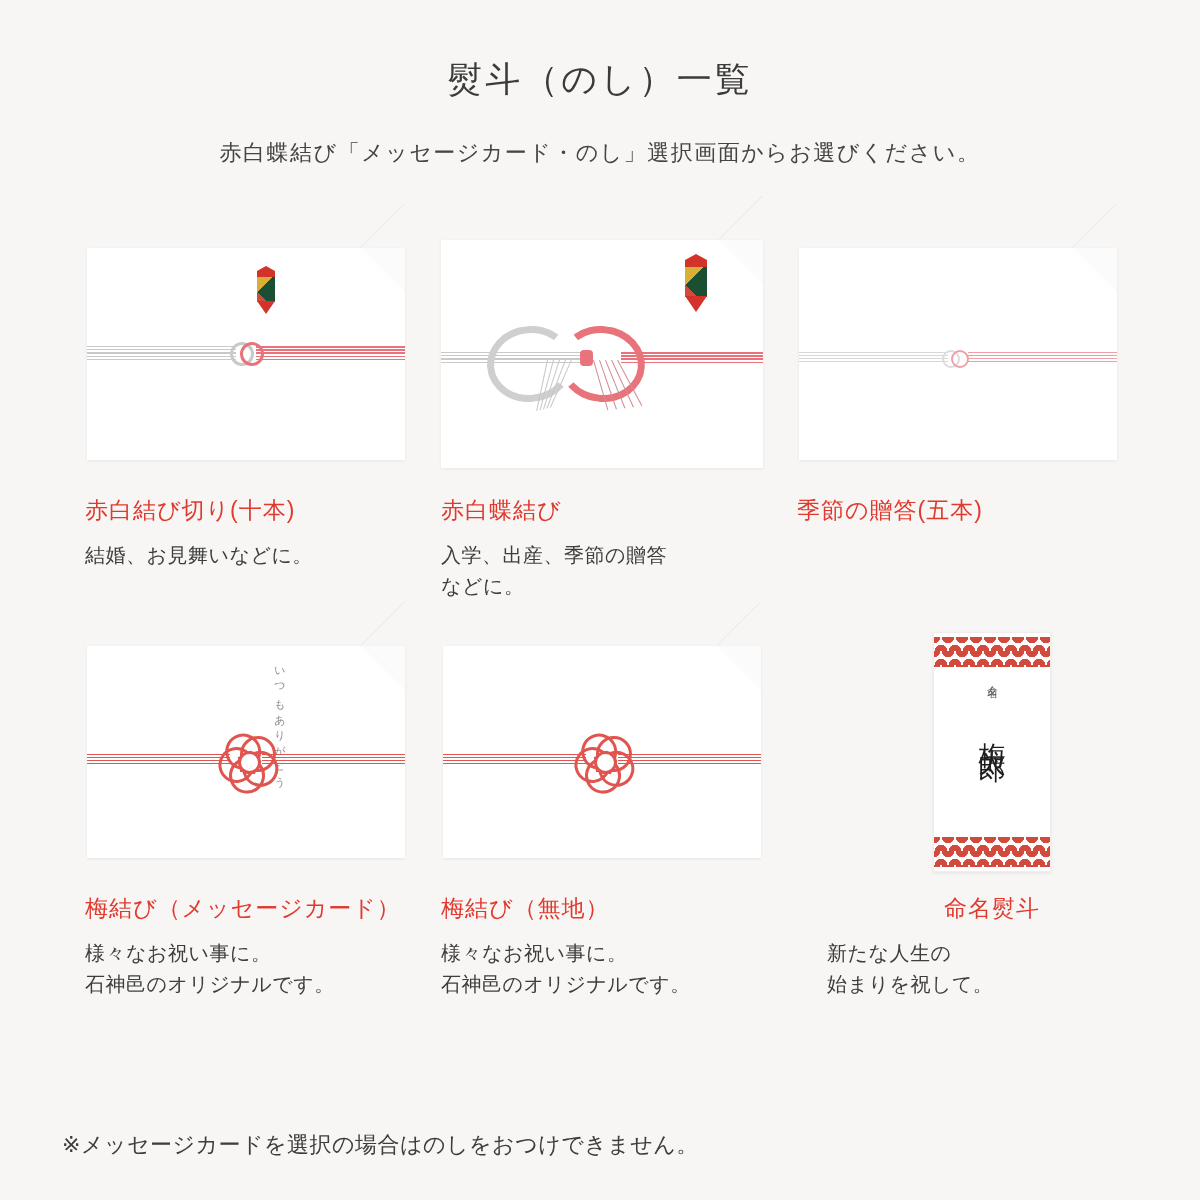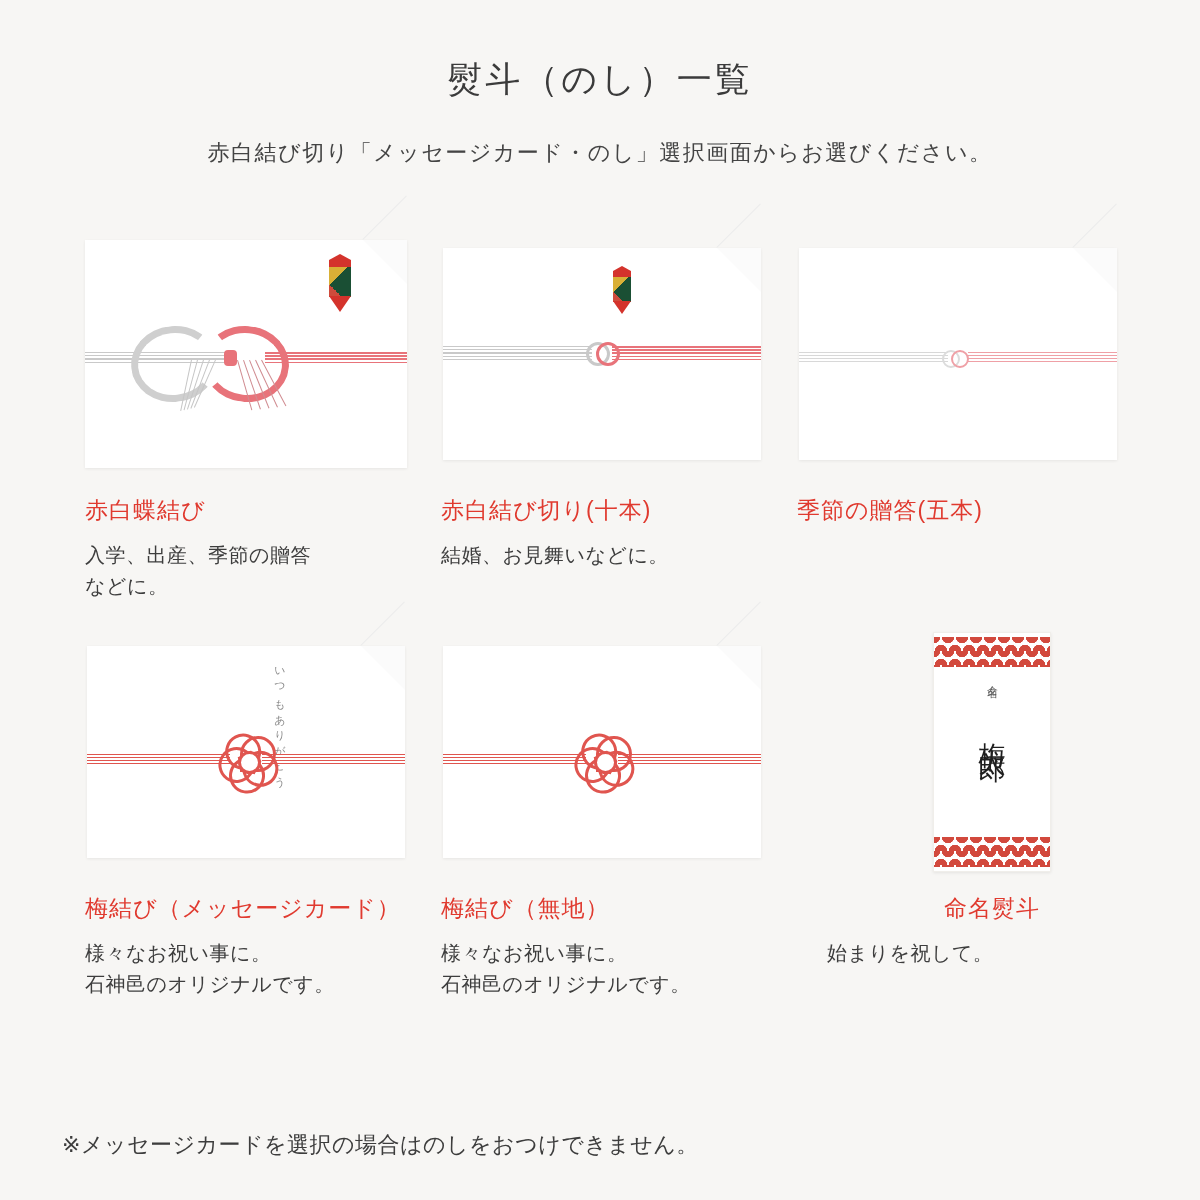--- a/index.html
+++ b/index.html
@@ -374,24 +374,49 @@
     letter-spacing: 0.5px;
   }
 </style>
 </head>
 <body>
 
 <div class="page">
 
   <div class="header">
     <h1 class="page-title">熨斗（のし）一覧</h1>
-    <p class="page-subtitle">赤白結び切り「メッセージカード・のし」選択画面からお選びください。</p>
+    <p class="page-subtitle">赤白蝶結び「メッセージカード・のし」選択画面からお選びください。</p>
   </div>
 
   <div class="grid">
+
+    <div class="cell">
+      <div class="noshi-img">
+        <div class="envelope small">
+          <div class="fold"></div>
+          <div class="noshi-orn small" style="right:130px; top:18px;">
+            <div class="top"></div>
+              <div class="mid"></div>
+              <div class="bot"></div>
+          </div>
+          <div class="band" style="top:98px; height:15px;">
+            <div class="side left stripes-white" style="width:47%; height:15px;"></div>
+            <div class="side right stripes-red" style="width:47%; height:15px;"></div>
+            <div class="knot-flat" style="left:145px;">
+              <div class="lobe grey" style="left:-2px; top:-1px;"></div>
+              <div class="lobe" style="left:8px; top:-1px;"></div>
+            </div>
+          </div>
+        </div>
+      </div>
+      <div class="caption-title">赤白結び切り(十本)</div>
+      <div class="caption-desc">
+        <span>結婚、お見舞いなどに。</span>
+      </div>
+    </div>
 
     <div class="cell">
       <div class="noshi-img">
         <div class="envelope">
           <div class="fold"></div>
           <div class="noshi-orn" style="right:56px; top:14px;">
             <div class="top"></div>
               <div class="mid"></div>
               <div class="bot"></div>
           </div>
@@ -422,45 +447,20 @@
       <div class="caption-desc">
         <span>入学、出産、季節の贈答</span>
         <span>などに。</span>
       </div>
     </div>
 
     <div class="cell">
       <div class="noshi-img">
         <div class="envelope small">
           <div class="fold"></div>
-          <div class="noshi-orn small" style="right:130px; top:18px;">
-            <div class="top"></div>
-              <div class="mid"></div>
-              <div class="bot"></div>
-          </div>
-          <div class="band" style="top:98px; height:15px;">
-            <div class="side left stripes-white" style="width:47%; height:15px;"></div>
-            <div class="side right stripes-red" style="width:47%; height:15px;"></div>
-            <div class="knot-flat" style="left:145px;">
-              <div class="lobe grey" style="left:-2px; top:-1px;"></div>
-              <div class="lobe" style="left:8px; top:-1px;"></div>
-            </div>
-          </div>
-        </div>
-      </div>
-      <div class="caption-title">赤白結び切り(十本)</div>
-      <div class="caption-desc">
-        <span>結婚、お見舞いなどに。</span>
-      </div>
-    </div>
-
-    <div class="cell">
-      <div class="noshi-img">
-        <div class="envelope small">
-          <div class="fold"></div>
           <div class="band" style="top:104px; height:11px;">
             <div class="side left stripes-white-thin" style="width:47%; height:11px;"></div>
             <div class="side right stripes-red-thin" style="width:47%; height:11px;"></div>
             <div class="knot-flat" style="left:144px; top:-2px;">
               <div class="lobe grey" style="left:-1px; top:0; width:14px; height:14px; border-width:2.4px; border-color:#dcdcdc;"></div>
               <div class="lobe" style="left:8px; top:0; width:14px; height:14px; border-width:2.4px; border-color:#efa0a6;"></div>
             </div>
           </div>
         </div>
       </div>
@@ -522,20 +522,21 @@
       <div class="noshi-img">
         <div class="meimei">
           <div class="deco top"></div>
           <div class="deco bottom"></div>
           <div class="label">命名</div>
           <div class="name">梅太郎</div>
         </div>
       </div>
       <div class="caption-title" style="text-align:center;">命名熨斗</div>
       <div class="caption-desc">
+        <span>新たな人生の</span>
         <span>始まりを祝して。</span>
       </div>
     </div>
 
   </div>
 
   <div class="footnote">※メッセージカードを選択の場合はのしをおつけできません。</div>
 </div>
 
 </body></html>

